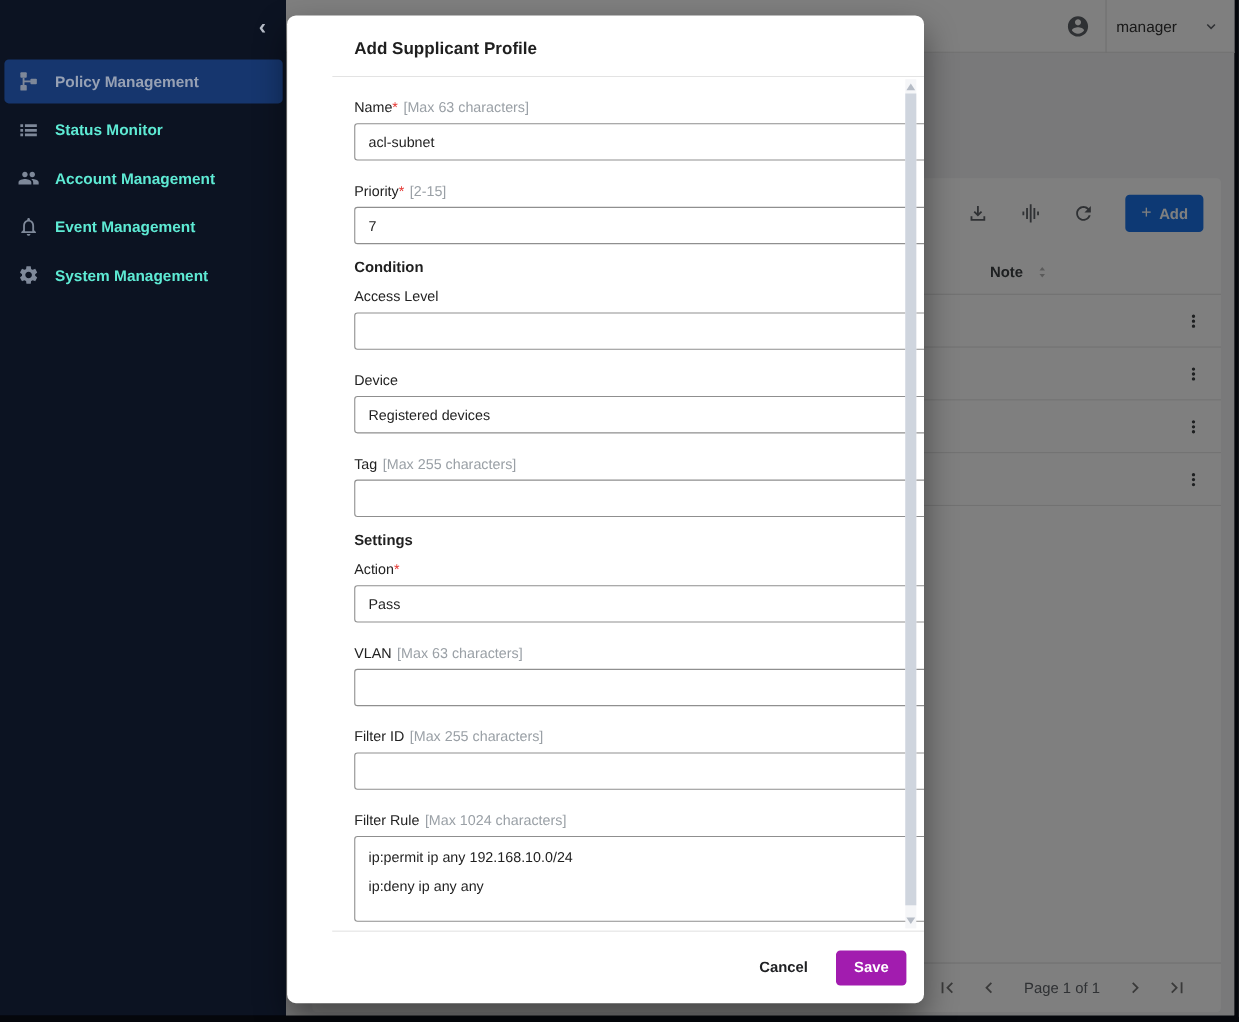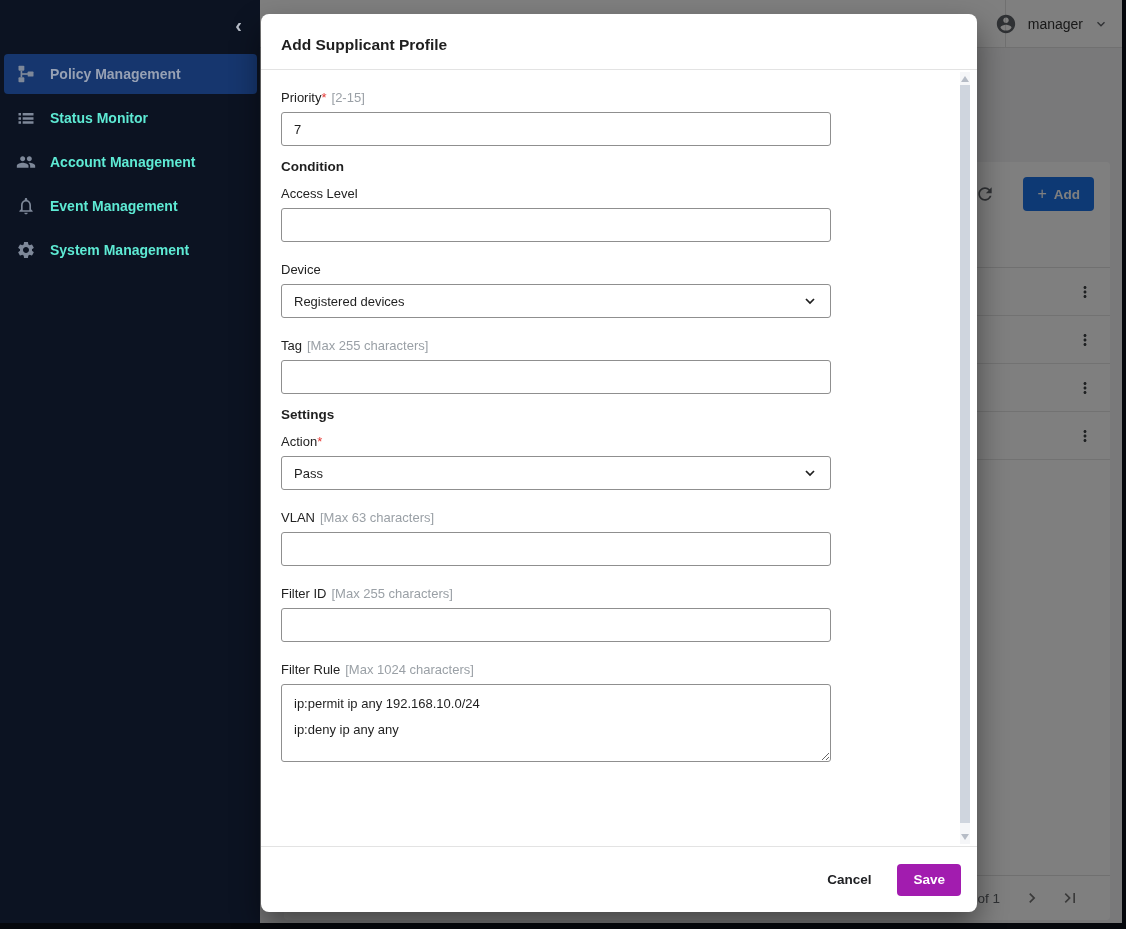--- a/index.html
+++ b/index.html
@@ -14,21 +14,21 @@
   .nav-item.active { background:#16366e; }
   .nav-icon { width:20px; height:20px; color:#7e8899; flex:0 0 20px; }
   .nav-icon svg { width:20px; height:20px; display:block; }
   .nav-label { margin-left:14px; color:#5eead4; font-size:14px; font-weight:600; }
   .nav-item.active .nav-label { color:#97a1b4; }
 
   
   .main { position:absolute; left:260px; top:0; width:862px; height:923px; background:#f2f3f5; }
   .topbar { position:absolute; left:0; top:0; right:0; height:48px; background:#ffffff; border-bottom:1px solid #e0e0e0; }
   .topbar-divider { position:absolute; left:745px; top:0; width:1px; height:48px; background:#e0e0e0; }
-  .user-menu { position:absolute; right:14px; top:0; height:48px; display:flex; align-items:center; gap:11px; cursor:pointer; }
+  .user-menu { position:absolute; right:14px; top:0; height:48px; display:flex; align-items:center; gap:24px; cursor:pointer; }
   .user-menu svg { display:block; }
   .user-name { font-size:14px; color:#333; }
 
   .card { position:absolute; left:24px; top:162px; right:12px; bottom:3px; background:#ffffff; border-radius:4px; }
   .toolbar { position:absolute; top:0; left:0; right:0; height:64px; display:flex; align-items:center; justify-content:flex-end; gap:28px; padding-right:16px; }
   .tool-icon { width:20px; height:20px; color:#5f6368; cursor:pointer; }
   .tool-icon svg { width:20px; height:20px; display:block; }
   .add-btn { height:34px; padding:0 14px; background:#1a73e8; color:#fff; border:none; border-radius:4px; font-size:13.5px; font-weight:700; display:flex; align-items:center; gap:7px; cursor:pointer; font-family:inherit; }
   .add-plus { font-size:16px; font-weight:400; }
 
@@ -42,21 +42,21 @@
   .kebab svg { width:18px; height:18px; display:block; }
 
   .pager { position:absolute; left:0; right:0; bottom:0; height:45px; border-top:1px solid #e0e0e0; display:flex; align-items:center; justify-content:flex-end; gap:18px; padding-right:30px; }
   .pg-btn { width:20px; height:20px; color:#757575; cursor:pointer; }
   .pg-btn svg { width:20px; height:20px; display:block; }
   .pg-label { font-size:13.5px; color:#5f6368; margin:0 4px; }
 
   .overlay { position:absolute; left:260px; top:0; width:862px; height:923px; background:rgba(0,0,0,0.5); z-index:5; }
 
   
-  .modal { position:absolute; left:261px; top:14px; width:716px; height:898px; background:#fff; border-radius:8px; z-index:10; box-shadow:0 14px 30px rgba(0,0,0,0.45); display:flex; flex-direction:column; }
+  .modal { position:absolute; left:261px; top:14px; width:579px; height:898px; background:#fff; border-radius:8px; z-index:10; box-shadow:0 14px 30px rgba(0,0,0,0.45); display:flex; flex-direction:column;padding-left:41px; }
   .modal-header { height:56px; padding:6px 20px 0; display:flex; align-items:center; border-bottom:1px solid #e3e3e3; border-radius:8px 8px 0 0; }
   .modal-title { font-size:15.5px; font-weight:700; color:#1f1f1f; }
   .modal-body { flex:1; position:relative; padding:20px 34px 0 20px; overflow:hidden; }
   .field { margin-bottom:20px; }
   .flabel { font-size:13px; color:#222; margin-bottom:7px; }
   .req { color:#e53935; }
   .hint { color:#9aa0a6; margin-left:5px; }
   .tinput { width:550px; height:34px; border:1px solid #8f8f8f; border-radius:3px; padding:0 12px; font-size:13px; color:#1f1f1f; font-family:inherit; background:#fff; }
   .sect { font-size:13.5px; font-weight:700; color:#1f1f1f; margin:-7px 0 12px; }
   .selectbox { width:550px; height:34px; border:1px solid #8f8f8f; border-radius:3px; padding:0 12px; display:flex; align-items:center; justify-content:space-between; font-size:13px; color:#1f1f1f; cursor:pointer; background:#fff; }
@@ -239,20 +239,26 @@
   </div>
 
   <div class="overlay"></div>
 
   <div class="modal">
     <div class="modal-header">
       <span class="modal-title">Add Supplicant Profile</span>
     </div>
 
     <div class="modal-body">
+      <div class="field">
+        <div class="flabel">
+          <span>Name</span><span class="req">*</span><span class="hint">[Max 63 characters]</span>
+        </div>
+        <input class="tinput" type="text" value="acl-subnet" style="">
+      </div>
 
       <div class="field">
         <div class="flabel">
           <span>Priority</span><span class="req">*</span><span class="hint">[2-15]</span>
         </div>
         <input class="tinput" type="text" value="7" style="">
       </div>
 
       <div class="sect">Condition</div>
 

